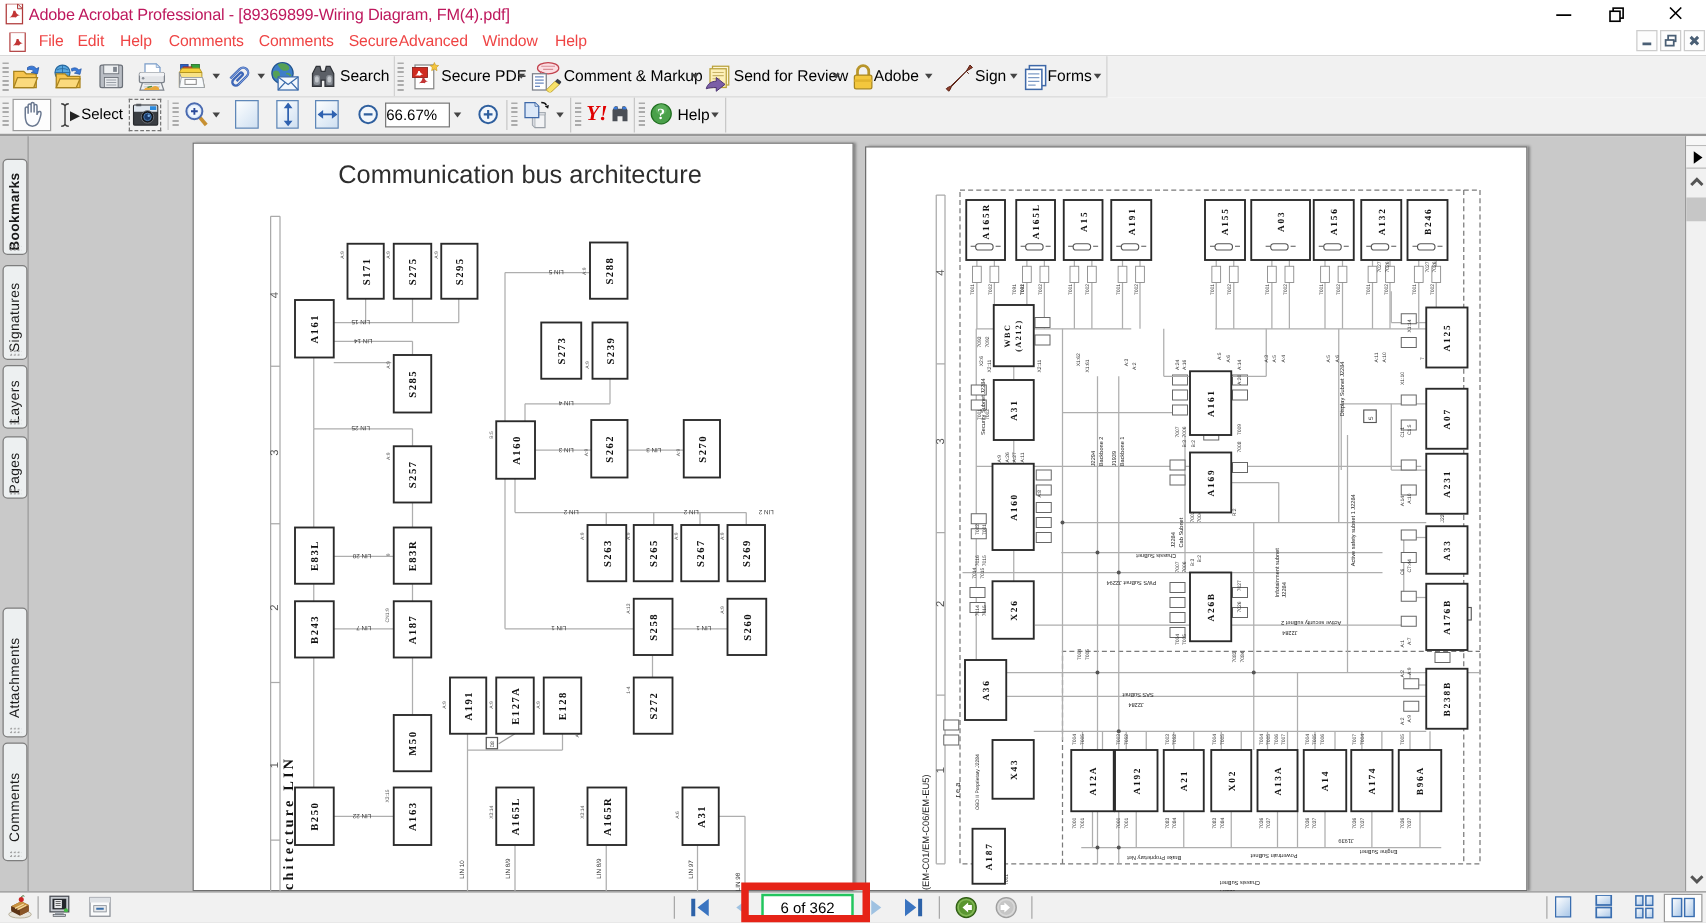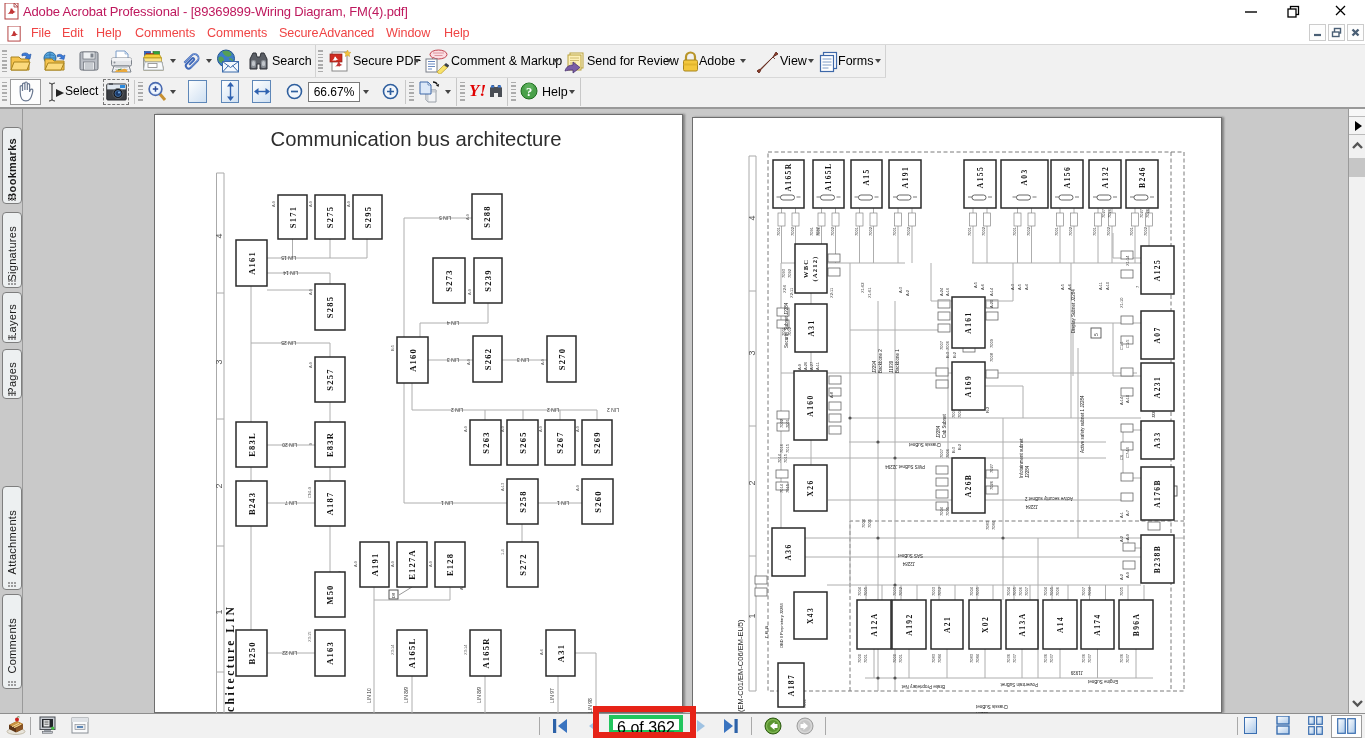--- a/index.html
+++ b/index.html
@@ -28,21 +28,21 @@
 
 #page1{position:absolute;left:154px;top:114px;width:529px;height:599px;background:#fff;border:1px solid #6e6e6e;box-shadow:2px 0 2px rgba(0,0,0,.35)}
 #page2{position:absolute;left:692px;top:117px;width:530px;height:596px;background:#fff;border:1px solid #6e6e6e;box-shadow:2px 0 2px rgba(0,0,0,.35)}
 
 #rsep{position:absolute;left:1348px;top:109px;width:1px;height:604px;background:#9a9a9a}
 #sbcol{position:absolute;left:1349px;top:109px;width:16px;height:604px;background:#f1f1f1}
 
 #statusbar{position:absolute;left:0;top:713px;width:1365px;height:25px;background:#f1f1f1;border-top:1px solid #8e8e8e}
 .ssep{position:absolute;top:717px;width:1px;height:18px;background:#a9a9a9}
 #redrect{position:absolute;left:593px;top:706px;width:103px;height:32px;border:6px solid #e62317;z-index:50}
-#pagenumbox{position:absolute;left:609px;top:715px;width:74px;height:19px;background:#fff;border:4px solid #22c55e;font-size:16px;text-align:center;line-height:18px}
+#pagenumbox{position:absolute;left:609px;top:715px;width:74px;height:19px;background:#fff;border:2px solid #22c55e;font-size:12px;text-align:center;line-height:18px}
 </style></head>
 <body>
 
 <div id="titlebar">
 <svg class="abs" style="left:4px;top:3px" width="17" height="17" viewBox="0 0 17 17">
       <rect x="1" y="0" width="13" height="16" fill="#fff" stroke="#b03a3a" stroke-width="1"></rect>
       <path d="M10 0l4 4h-4z" fill="#e8e8e8" stroke="#b03a3a" stroke-width=".8"></path>
       <path d="M3.5 11c2-1 3-3.5 3.2-5.5h1.6c.3 1.8 1.6 3.2 3.7 3.6-1.8.3-2.6.8-3.3 1.9-1.4-.4-3.6-.3-5.2 0z" fill="#c23535"></path>
     </svg>
 <div id="titletext">Adobe Acrobat Professional - [89369899-Wiring Diagram, FM(4).pdf]</div>
@@ -182,21 +182,21 @@
       <path d="M4 10V7a4.5 4.5 0 019 0v3" fill="none" stroke="#b8952a" stroke-width="2.2"></path>
       <rect x="1.5" y="10" width="14" height="11" rx="1.5" fill="#f3c73d" stroke="#a8861f"></rect>
       <rect x="1.5" y="13.5" width="14" height="2" fill="#e2b52e"></rect>
     </svg>
 <span class="tlabel abs" style="left:699px;top:9px">Adobe</span>
 <span class="drop abs" style="left:740px;top:14px"></span>
 <svg class="abs" style="left:755px;top:5px" width="25" height="24" viewBox="0 0 25 24">
       <path d="M2 21c1-1 2-1.5 3.5-2L18 7l3-5 2 2-5 3-12 12.5c-.5 1.5-1 2.5-2 3.5z" fill="#8d3f2c" stroke="#5a2114" stroke-width=".8"></path>
       <path d="M18 7l2 2" stroke="#5a2114" stroke-width=".8"></path>
     </svg>
-<span class="tlabel abs" style="left:780px;top:9px">View</span>
+<span class="tlabel abs" style="left:780px;top:9px">Sign</span>
 <span class="drop abs" style="left:808px;top:14px"></span>
 <svg class="abs" style="left:819px;top:6px" width="19" height="22" viewBox="0 0 19 22">
       <rect x="4.5" y="1.5" width="13" height="16" fill="#fff" stroke="#3e68a8" stroke-width="1.2"></rect>
       <rect x="1.5" y="4.5" width="13" height="16" fill="#fff" stroke="#3e68a8" stroke-width="1.2"></rect>
       <path d="M3.5 8h9M3.5 11h9M3.5 14h9M3.5 17h6" stroke="#7f9cc6" stroke-width="1"></path>
     </svg>
 <span class="tlabel abs" style="left:838px;top:9px">Forms</span>
 <span class="drop abs" style="left:875px;top:14px"></span>
 </div>
 
@@ -238,21 +238,21 @@
     </svg>
 <div class="abs" style="left:252px;top:2px;width:19px;height:23px;background:linear-gradient(135deg,#fdfefe,#cfe0f2);border:1px solid #5e87b8"></div>
 <svg class="abs" style="left:254px;top:8px" width="16" height="11" viewBox="0 0 16 11">
       <path d="M0 5.5L4.5 2v7zM16 5.5L11.5 2v7z" fill="#2f62b0"></path>
       <path d="M3.5 5.5h9" stroke="#2f62b0" stroke-width="1.4"></path>
     </svg>
 <svg class="abs" style="left:286px;top:5px" width="17" height="17" viewBox="0 0 17 17">
       <circle cx="8.5" cy="8.5" r="7" fill="#f2f6fb" stroke="#2f5f9e" stroke-width="1.6"></circle>
       <path d="M5 8.5h7" stroke="#2f5f9e" stroke-width="1.7"></path>
     </svg>
-<div class="abs" style="left:308px;top:4px;width:52px;height:20px;background:#fff;border:1px solid #7a7a7a;font-size:12px;text-align:center;line-height:19px">66.67%</div>
+<div class="abs" style="left:308px;top:4px;width:52px;height:20px;background:#fff;border:1px solid #7a7a7a;font-size:12px;line-height:19px">66.67%</div>
 <span class="drop abs" style="left:363px;top:12px"></span>
 <svg class="abs" style="left:382px;top:5px" width="17" height="17" viewBox="0 0 17 17">
       <circle cx="8.5" cy="8.5" r="7" fill="#f2f6fb" stroke="#2f5f9e" stroke-width="1.6"></circle>
       <path d="M5 8.5h7M8.5 5v7" stroke="#2f5f9e" stroke-width="1.7"></path>
     </svg>
 <div class="tsep" style="left:405px;top:2px;height:24px"></div>
 <div class="grip" style="left:409px;top:4px;height:21px"></div>
 <svg class="abs" style="left:419px;top:2px" width="22" height="24" viewBox="0 0 22 24">
       <path d="M7 10h10v12H9l-2-2z" fill="#f2f3f5" stroke="#9aa0a8"></path>
       <path d="M7 10v10l2 2v-10h8v-2z" fill="#dadde2" stroke="#9aa0a8" stroke-width=".5"></path>

